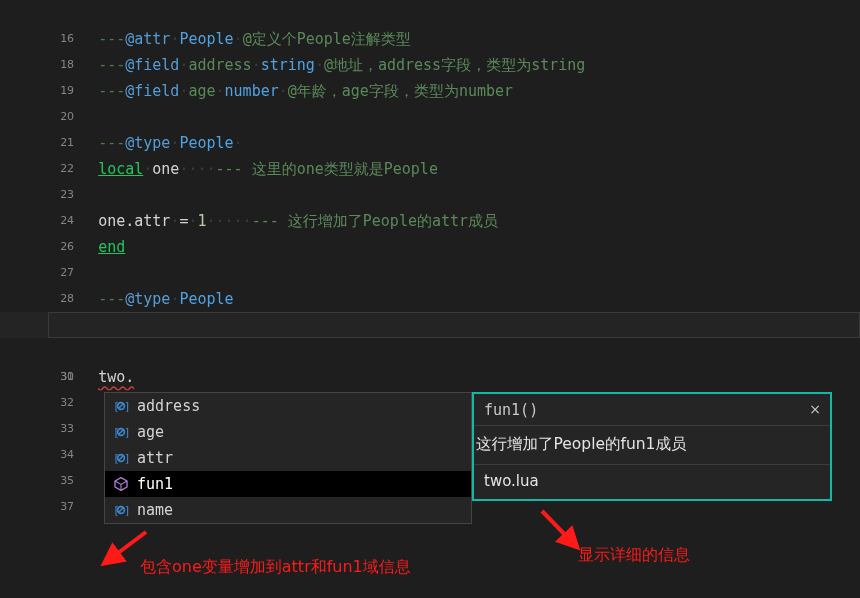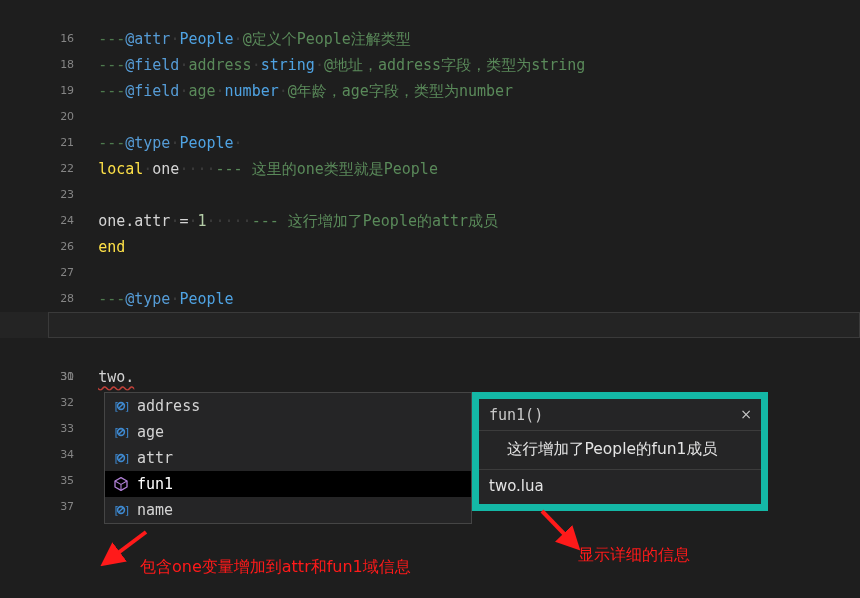--- a/index.html
+++ b/index.html
@@ -61,21 +61,21 @@
     border: 1px solid #3a3a3a;
     box-sizing: border-box;
     pointer-events: none;
   }
 
   
   .cmt   { color: #4e7a4e; }       
   .cmt2  { color: #5a8a5a; }
   .tag   { color: #569cd6; }       
   .typ   { color: #4fa3e3; }       
-  .kw    { color: #fde047; }       
+  .kw    { color: #22c55e; text-decoration: underline; }       
   .id    { color: #d4d4d4; }
   .num   { color: #b5cea8; }
   .op    { color: #d4d4d4; }
   .dot   { color: #3b3b3b; }       
   .squig {
     text-decoration: underline wavy #c24038;
     text-underline-offset: 3px;
   }
 
   
@@ -111,23 +111,23 @@
     display: flex;
     align-items: center;
     justify-content: center;
   }
 
   
   #docs {
     position: absolute;
     left: 472px;
     top: 392px;
-    width: 296px;
+    width: 360px;
     background: #252526;
-    border: 7px solid #14b8a6;
+    border: 2px solid #14b8a6;
     box-sizing: border-box;
     z-index: 30;
     font-family: "DejaVu Sans", "Liberation Sans", sans-serif;
   }
   #docs .sig {
     position: relative;
     padding: 7px 10px 6px 10px;
     color: #c8c8c8;
     font-size: 15px;
     font-family: "DejaVu Sans Mono", "Liberation Mono", monospace;
@@ -144,21 +144,21 @@
     font-size: 14px;
     cursor: pointer;
     font-family: "DejaVu Sans", "Liberation Sans", sans-serif;
   }
   #docs .sep {
     height: 1px;
     background: #3c3c3c;
     margin: 0;
   }
   #docs .body {
-    padding: 8px 10px 9px 28px;
+    padding: 8px 10px 9px 2px;
     color: #e4e4e4;
     font-size: 15.5px;
   }
   #docs .source {
     padding: 7px 10px 9px 10px;
     color: #e4e4e4;
     font-size: 15px;
   }
 
   

